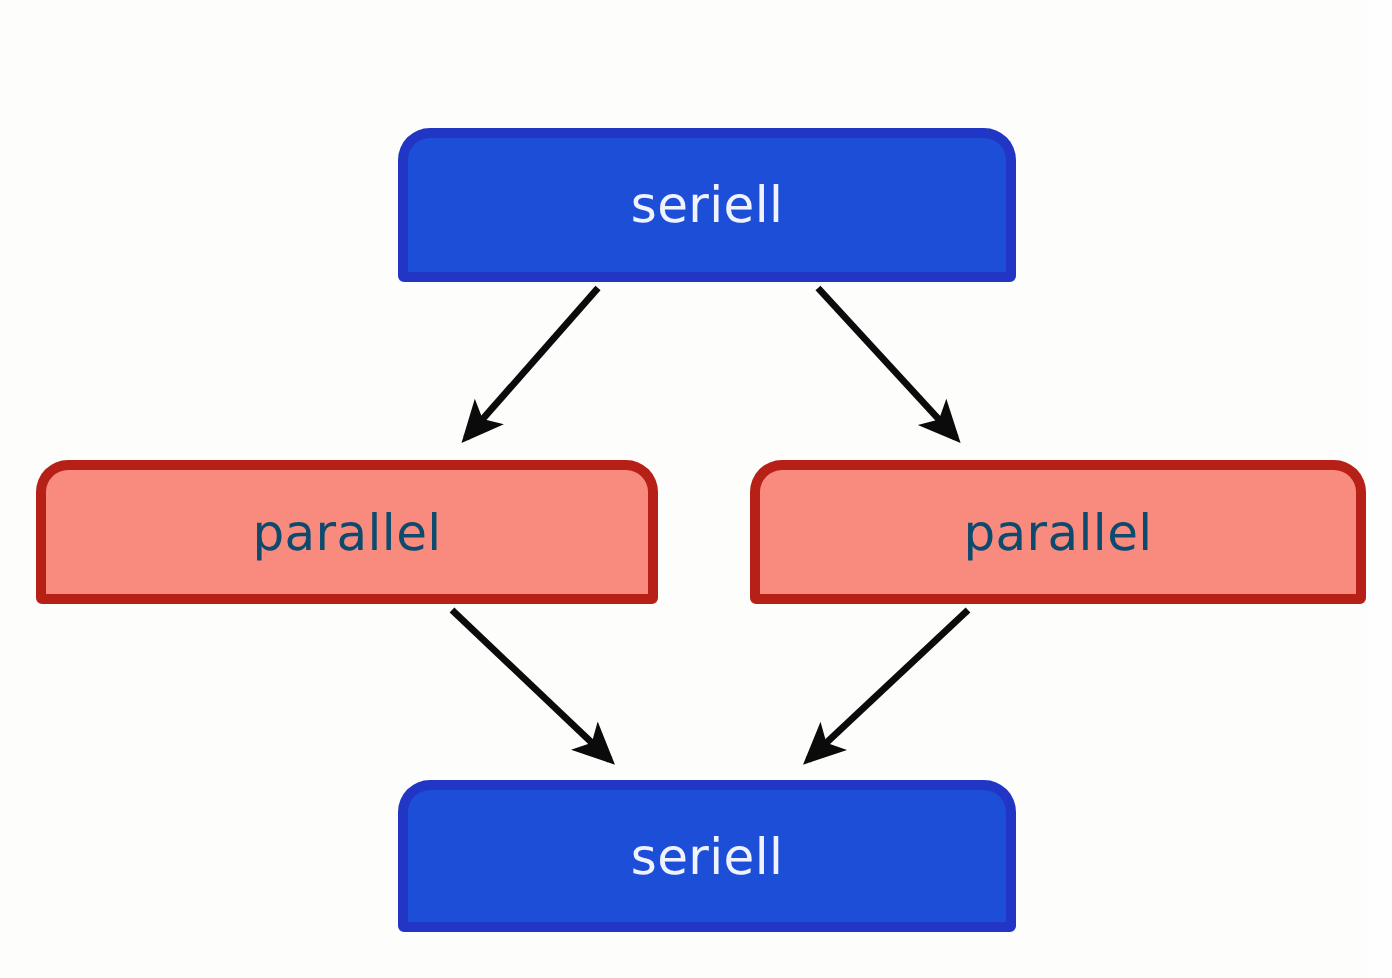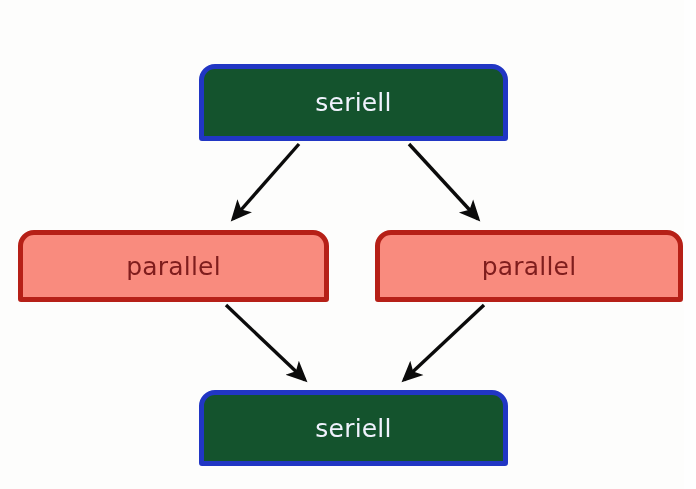--- a/index.html
+++ b/index.html
@@ -49,34 +49,34 @@
     border-bottom-left-radius: 3px;
     border-bottom-right-radius: 3px;
   }
   .node .node-label {
     font-size: 25px;
     line-height: 1;
     letter-spacing: 0.2px;
     white-space: nowrap;
   }
   .node-serial {
-    background: #14532d;
+    background: #1d4ed8;
     border-color: #2136c4;
     border-width: 5px;
   }
   .node-serial .node-label {
     color: #f0f2fd;
   }
   .node-parallel {
     background: #f98b7e;
     border-color: #b62017;
     border-width: 5px;
   }
   .node-parallel .node-label {
-    color: #7f1d1d;
+    color: #0c4a6e;
     text-align: center;
   }
 
   
   #node-serial-top    { left: 199px; top: 64px;  width: 309px; height: 77px; }
   #node-parallel-left { left: 18px;  top: 230px; width: 311px; height: 72px; }
   #node-parallel-right{ left: 375px; top: 230px; width: 308px; height: 72px; }
   #node-serial-bottom { left: 199px; top: 390px; width: 309px; height: 76px; }
 </style>
 </head>

